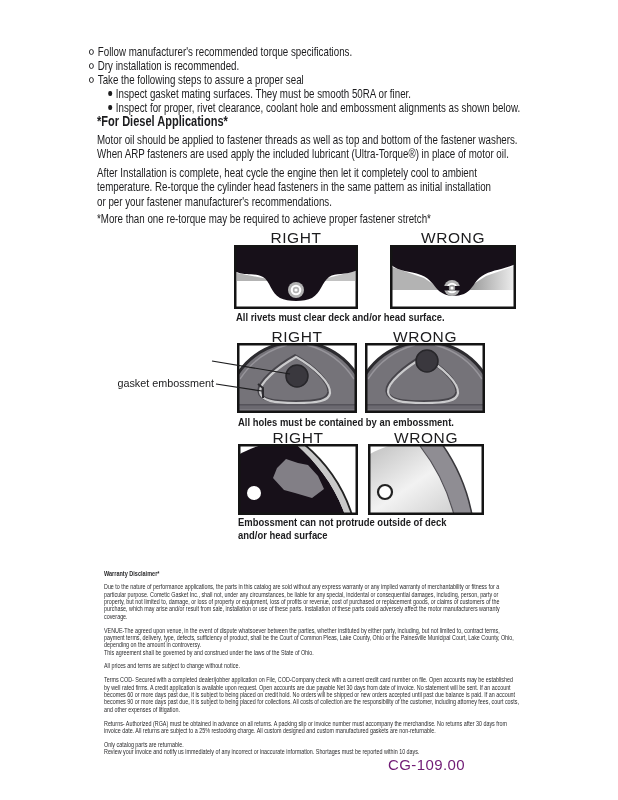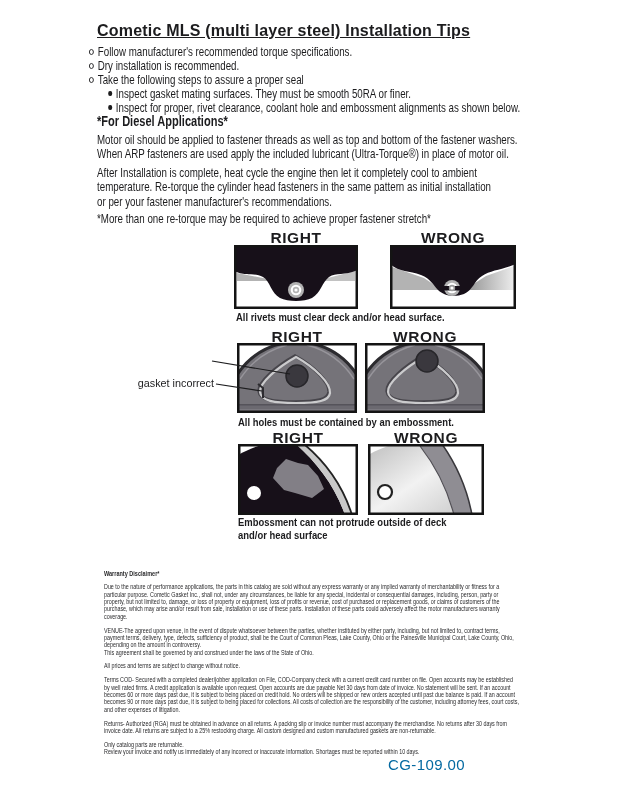--- a/index.html
+++ b/index.html
@@ -17,38 +17,37 @@
   }
   .tips{left:89px;top:45px;font-size:12.2px;line-height:14px;width:560px;}
   .tip-row{display:flex;align-items:flex-start;white-space:nowrap;}
   .tip-row.sub{margin-left:24px;}
   .odot{flex:0 0 auto;width:4px;height:4px;border:1.2px solid #1c1c1e;border-radius:50%;margin:4px 5px 0 0;}
   .fdot{flex:0 0 auto;width:4.5px;height:4.5px;background:#1c1c1e;border-radius:50%;margin:4px 5px 0 0;}
   .diesel-h{left:97px;top:114px;font-size:13.8px;font-weight:bold;white-space:nowrap;}
   .bodyp{left:97px;font-size:12.2px;line-height:14.3px;width:540px;white-space:pre-line;}
   .p1{top:133px;} .p2{top:166px;} .p3{top:212px;white-space:nowrap;}
 
-  .rw-label{font-size:15.5px;font-weight:bold;letter-spacing:0.6px;text-align:center;}
+  .rw-label{font-size:15.5px;font-weight:normal;letter-spacing:0.6px;text-align:center;}
   .caption{font-size:11.5px;font-weight:bold;white-space:nowrap;}
   .caption.wrap{white-space:pre-line;width:265px;line-height:13px;}
   .panel{display:block;}
   .anno{font-size:10.8px;line-height:12.2px;text-align:right;white-space:pre-line;}
   .leader{pointer-events:none;z-index:5;}
 
   .warranty{left:104px;top:571px;width:532px;font-size:6.9px;line-height:7.35px;color:#2b2b2d;}
   .warranty h3{margin:0 0 5px 0;font-size:7.1px;font-weight:bold;}
   .warranty p{margin:0 0 6.5px 0;white-space:pre-line;}
-  .pagecode{left:388px;top:756px;font-size:15px;letter-spacing:0.4px;color:#0369a1;white-space:nowrap;}
+  .pagecode{left:388px;top:756px;font-size:15px;letter-spacing:0.4px;color:#701a75;white-space:nowrap;}
 </style>
 </head>
 <body>
 
 <div class="page">
 
-  <div class="abs title">Cometic MLS (multi layer steel) Installation Tips</div>
 
   <div class="abs tips sqz">
     <div class="tip-row">
       <span class="odot"></span>
       <span>Follow manufacturer's recommended torque specifications.</span>
     </div>
     <div class="tip-row">
       <span class="odot"></span>
       <span>Dry installation is recommended.</span>
     </div>
@@ -106,21 +105,21 @@
     <circle cx="62" cy="43" r="3.2" fill="#9a9a9a"></circle>
     <circle cx="62" cy="43" r="1.6" fill="#ffffff"></circle>
     <rect x="1.25" y="1.25" width="123.5" height="61.5" fill="none" stroke="#141414" stroke-width="2.5"></rect>
   </svg>
 
   <div class="abs caption sqz82" style="left:236px;top:311px;">All rivets must clear deck and/or head surface.</div>
 
   <div class="abs rw-label" style="left:237px;top:328px;width:120px;">RIGHT</div>
   <div class="abs rw-label" style="left:365px;top:328px;width:120px;">WRONG</div>
 
-  <div class="abs anno" style="left:100px;top:377px;width:114px;">gasket incorrect</div>
+  <div class="abs anno" style="left:100px;top:377px;width:114px;">gasket embossment</div>
 
   <svg class="abs panel" style="left:237px;top:343px;" width="120" height="70" viewBox="0 0 120 70">
     <rect width="120" height="70" fill="#757379"></rect>
     <path d="M0,0 H46 Q16,7 0,32 Z" fill="#ffffff"></path>
     <path d="M120,0 H74 Q104,7 120,32 Z" fill="#ffffff"></path>
     <path d="M46,0 Q16,7 0,32" stroke="#2c2b2f" stroke-width="3" fill="none"></path>
     <path d="M74,0 Q104,7 120,32" stroke="#2c2b2f" stroke-width="3" fill="none"></path>
     <path d="M50,2 Q20,10 3,36" stroke="#97959b" stroke-width="1.4" fill="none"></path>
     <path d="M70,2 Q100,10 117,36" stroke="#97959b" stroke-width="1.4" fill="none"></path>
     <path d="M59,14 C77,24 94,40 93,50 C92,58 81,60 59,60 C37,60 24,58 23,49 C22,40 41,24 59,14 Z" fill="none" stroke="#47454b" stroke-width="3.4" transform="translate(-1,-1)"></path>

